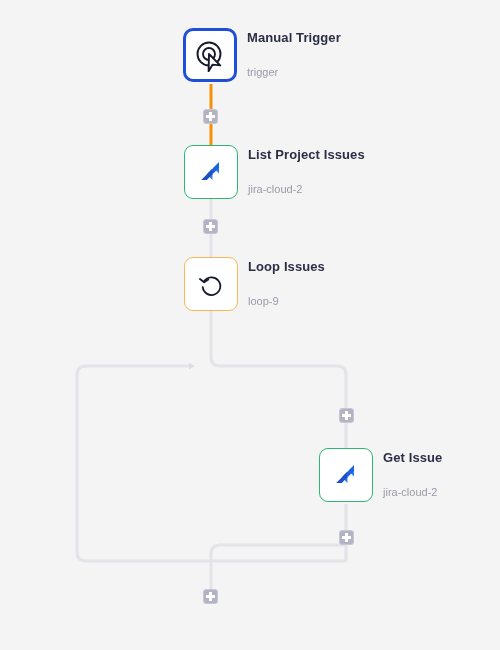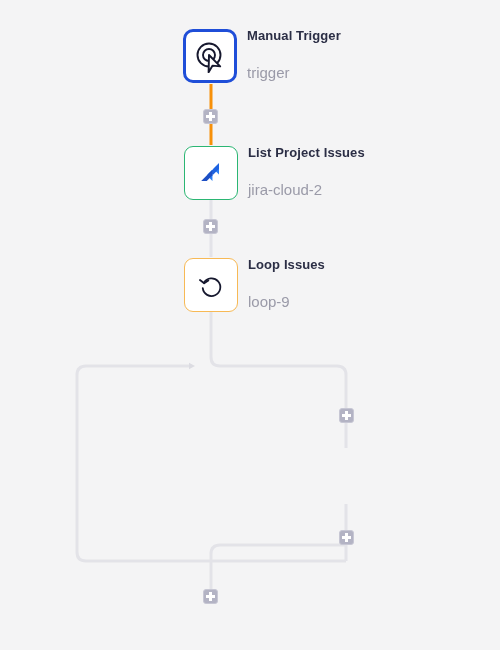--- a/index.html
+++ b/index.html
@@ -64,21 +64,21 @@
     line-height: 1.25;
     white-space: nowrap;
   }
   .node-title {
     font-size: 13px;
     font-weight: bold;
     color: #2b2e45;
     letter-spacing: 0.1px;
   }
   .node-sub {
-    font-size: 15px;
+    font-size: 11px;
     color: #9a9aa8;
     margin-top: 20px;
   }
 
   
   .plus-btn {
     position: absolute;
     width: 15px;
     height: 15px;
     box-sizing: border-box;
@@ -180,20 +180,34 @@
         <path d="M8.5,13.5 A9.4,9.4 0 1 1 7.2,19.4" fill="none" stroke="#16182e" stroke-width="1.9" stroke-linecap="round"></path>
         <path d="M4.2,10.6 L8.7,14.2 L13.2,11.2" fill="none" stroke="#16182e" stroke-width="1.9" stroke-linecap="round" stroke-linejoin="round"></path>
       </svg>
     </div>
     <div class="node-text">
       <div class="node-title">Loop Issues</div>
       <div class="node-sub">loop-9</div>
     </div>
   </div>
 
+  <div class="node" style="left:319px; top:448px;">
+    <div class="node-box jira">
+      <svg width="30" height="30" viewBox="0 0 32 32">
+        <path d="M24.5,5.5 L24.5,17.5 L18.5,11.5 Z" fill="#2a7ff5"></path>
+        <path d="M24.5,5.5 L12.5,17.5 L18.5,17.5 L24.5,11.5 Z" fill="#1e62e0"></path>
+        <path d="M17.5,12.5 L17.5,24.5 L11.5,18.5 Z" fill="#2a7ff5"></path>
+        <path d="M17.5,12.5 L5.5,24.5 L11.5,24.5 L17.5,18.5 Z" fill="#1e4fc4"></path>
+      </svg>
+    </div>
+    <div class="node-text">
+      <div class="node-title">Get Issue</div>
+      <div class="node-sub">jira-cloud-2</div>
+    </div>
+  </div>
 
   <div class="plus-btn" style="left:203px; top:109px;"></div>
   <div class="plus-btn" style="left:203px; top:219px;"></div>
   <div class="plus-btn" style="left:339px; top:408px;"></div>
   <div class="plus-btn" style="left:339px; top:530px;"></div>
   <div class="plus-btn" style="left:203px; top:589px;"></div>
 
 </div>
 
 </body></html>

